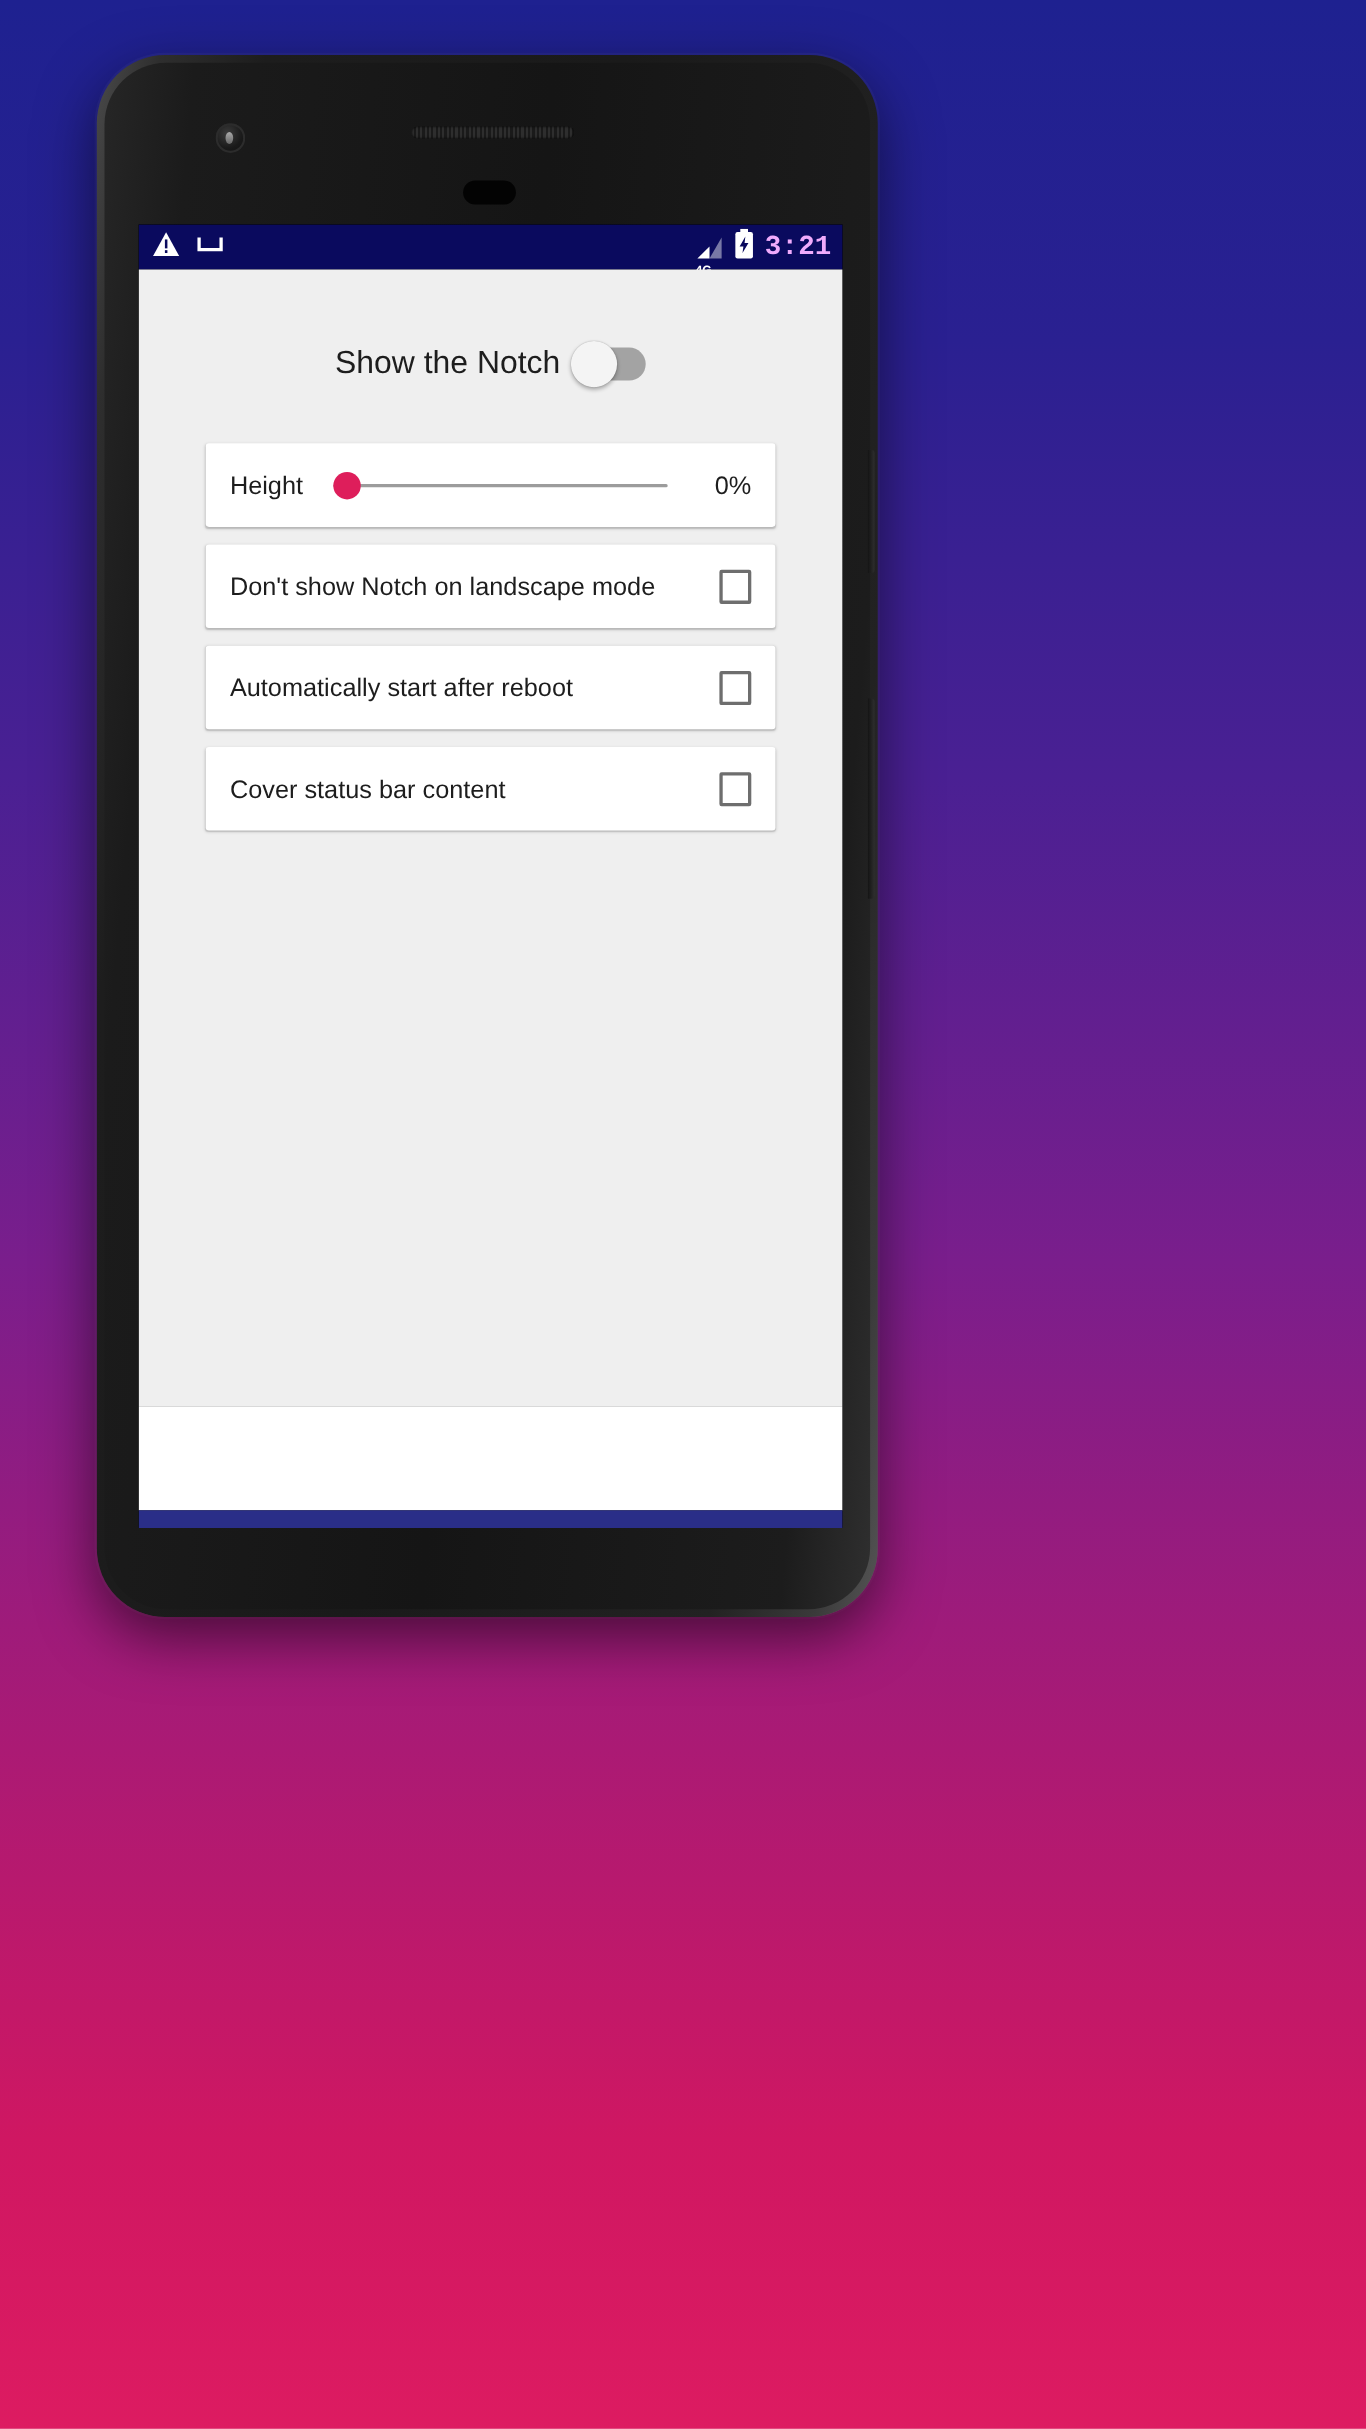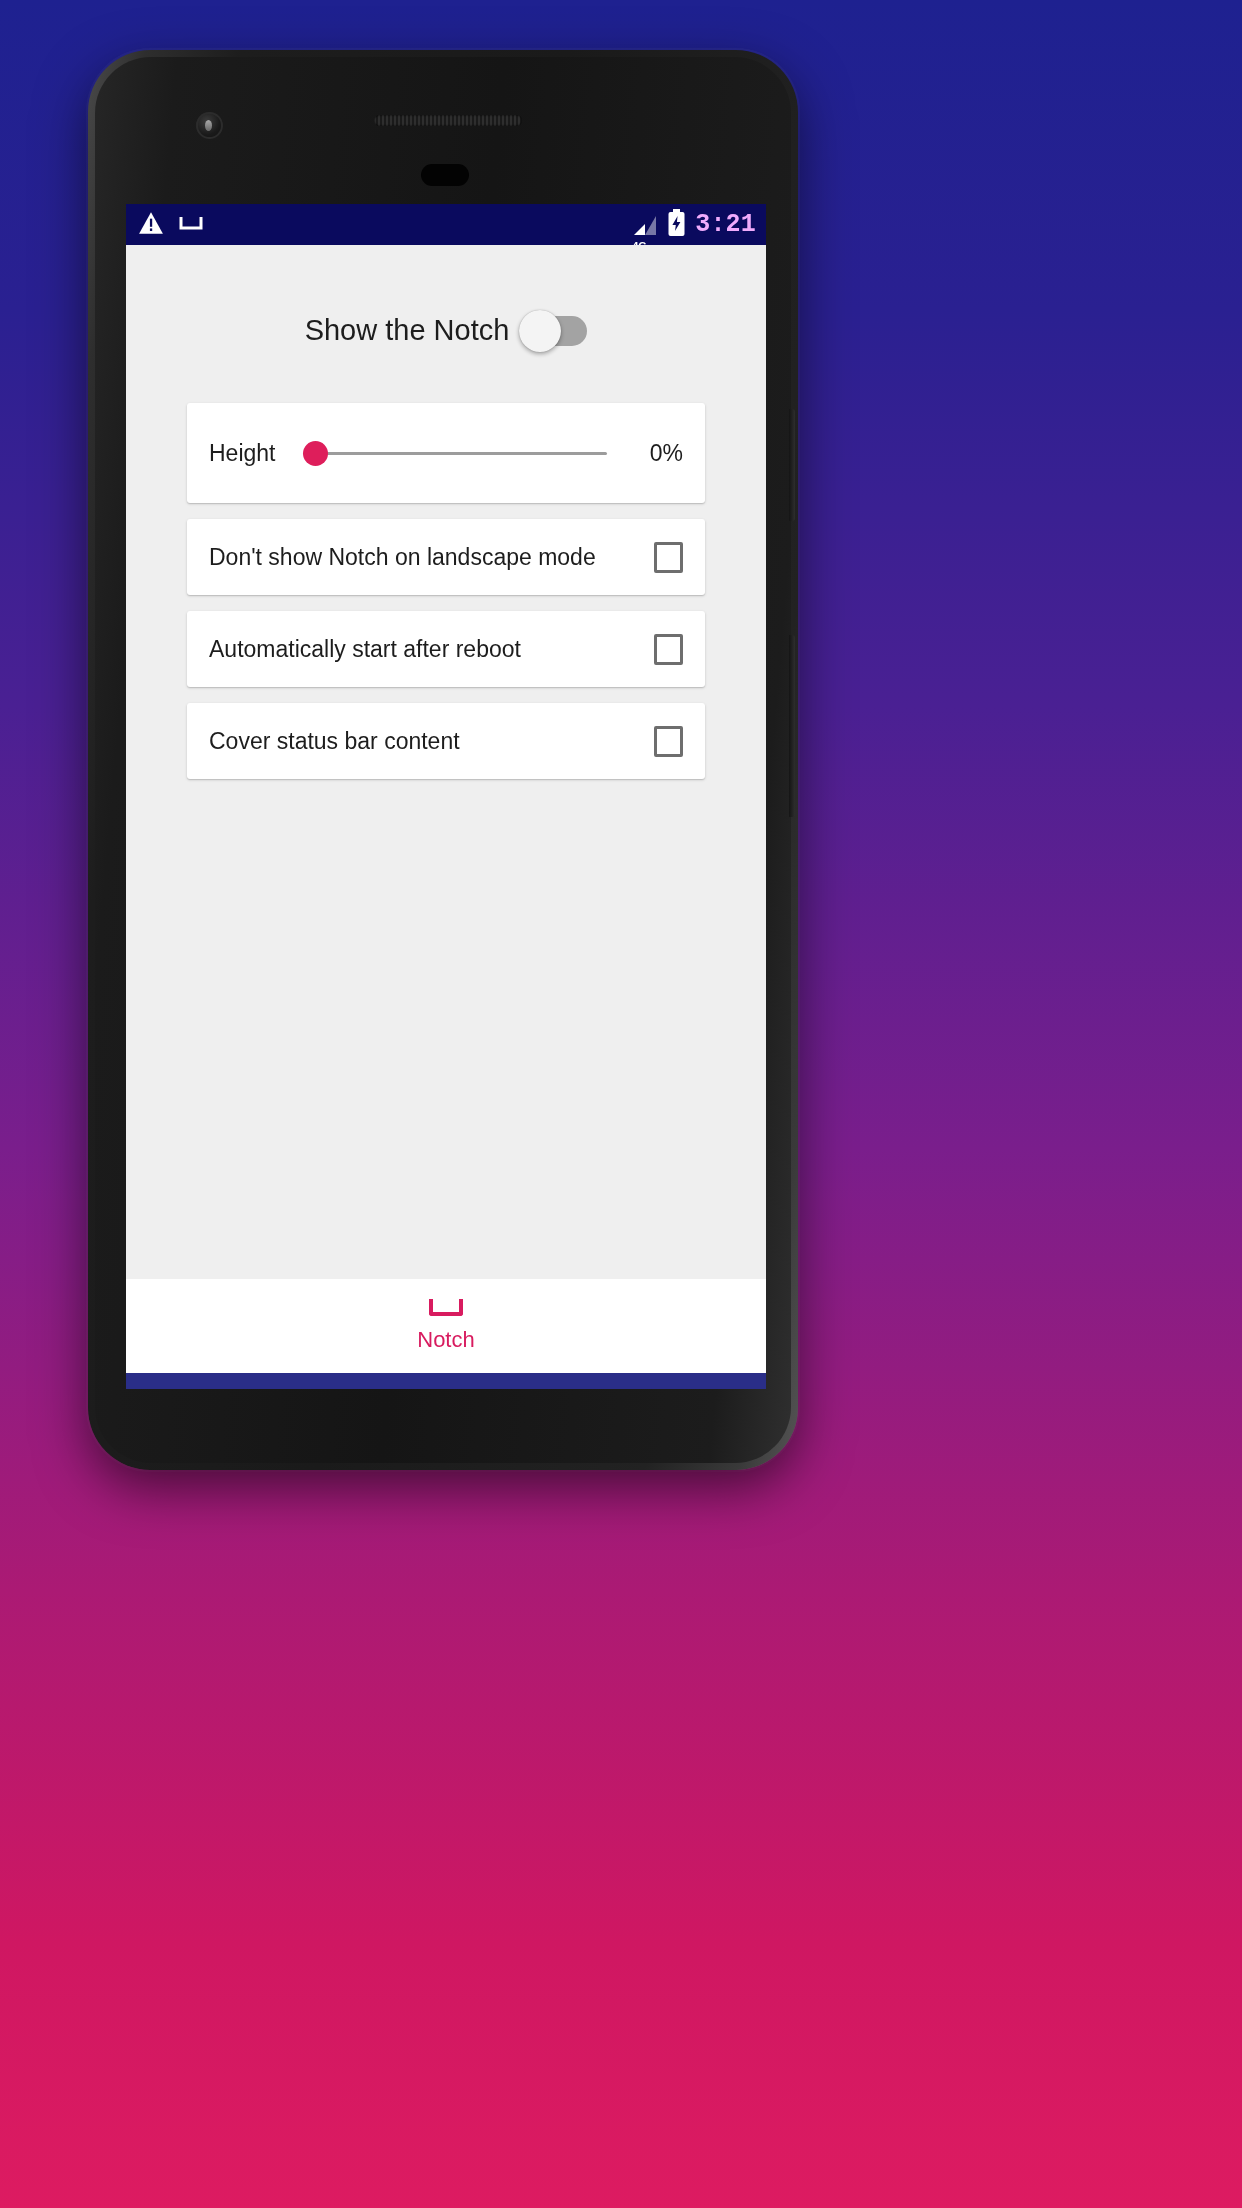--- a/index.html
+++ b/index.html
@@ -181,21 +181,21 @@
     background: #FFFFFF;
     border-radius: 3px;
     box-shadow: 0 1px 3px rgba(0,0,0,0.16), 0 1px 1px rgba(0,0,0,0.10);
     margin-bottom: 16px;
     display: flex;
     align-items: center;
     padding: 0 22px;
   }
 
   #card-height {
-    height: 100px;
+    height: 76px;
     justify-content: space-between;
   }
   .slider-label { font-size: 23px; color: #1d1d1d; }
   #slider-wrap {
     flex: 1;
     margin: 0 20px 0 28px;
     position: relative;
     height: 26px;
     display: flex;
     align-items: center;
@@ -412,24 +412,20 @@
           <div class="card check-card">
             <span class="check-label">Cover status bar content</span>
             <span class="checkbox"></span>
           </div>
 
 
         </div>
       </div>
 
       <div id="tab-bar">
-        <div class="tab">
-          <div id="tab-notch-icon"></div>
-          <span class="tab-label">Notch</span>
-        </div>
       </div>
 
       <div id="nav-bar">
         
         
         
       </div>
 
     </div>
   </div>

